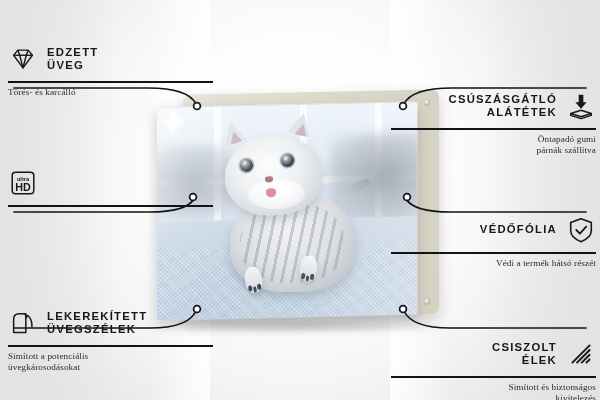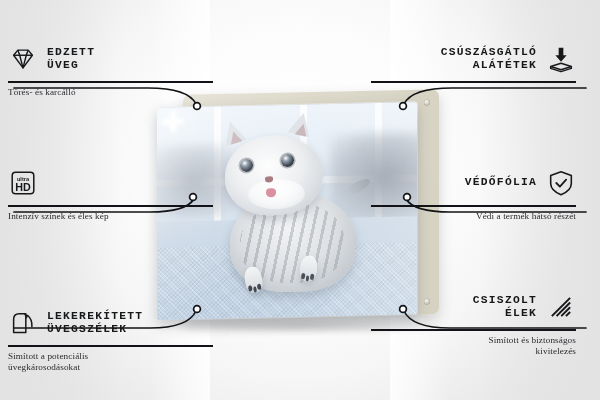--- a/index.html
+++ b/index.html
@@ -16,29 +16,29 @@
   
   .bg-streak{position:absolute;top:0;bottom:0;pointer-events:none;}
   .s1{left:0;width:120px;background:linear-gradient(90deg,#e3e3e4 0%,rgba(236,236,237,0) 100%);}
   .s2{right:0;width:120px;background:linear-gradient(270deg,#e3e3e4 0%,rgba(236,236,237,0) 100%);}
   .s3{left:150px;width:60px;background:linear-gradient(90deg,rgba(255,255,255,0) 0%,rgba(255,255,255,.85) 100%);}
   .s4{right:150px;width:60px;background:linear-gradient(270deg,rgba(255,255,255,0) 0%,rgba(255,255,255,.85) 100%);}
 
   
   .feature{position:absolute;width:205px;}
   .feature.left{left:8px;text-align:left;}
-  .feature.right{right:24px;text-align:right;}
+  .feature.right{right:4px;text-align:right;margin-top:47px;}
 
   .feat-head{
     display:flex;align-items:center;gap:9px;
     min-height:34px;
   }
   .feature.right .feat-head{flex-direction:row-reverse;}
   .feat-title{
-    font-family:Liberation Mono, monospace;
+    font-family:Liberation Sans, sans-serif;
     font-size:11.3px;line-height:13.4px;
     letter-spacing:1.25px;font-weight:700;color:#17181a;
     text-transform:uppercase;
     white-space:pre-line;
   }
   .feature.left .feat-title{text-align:left;}
   .feature.right .feat-title{text-align:right;}
   .rule{
     height:1.6px;background:#121316;margin-top:5px;width:100%;
   }
@@ -298,21 +298,20 @@
 
   <div class="feature left" style="top:166px;">
     <div class="feat-head">
       <svg class="icon" viewBox="0 0 32 32">
         <rect x="4.5" y="4.5" width="23" height="23" rx="3.5" fill="none" stroke="#17181a" stroke-width="1.6"></rect>
         <text x="16" y="14" font-family="Liberation Sans, sans-serif" font-size="6" font-weight="700" text-anchor="middle" fill="#17181a">ultra</text>
         <text x="16" y="24.5" font-family="Liberation Sans, sans-serif" font-size="11.5" font-weight="700" text-anchor="middle" fill="#17181a">HD</text>
       </svg>
     </div>
     <div class="rule"></div>
-    <div class="feat-sub">Intenzív színek és éles kép</div>
   </div>
 
   <div class="feature left" style="top:306px;">
     <div class="feat-head">
       <svg class="icon" viewBox="0 0 32 32">
         <path d="M6 26 L6 12 Q6 6 12 6 L19 6 L19 26 Z" fill="none" stroke="#17181a" stroke-width="1.6" stroke-linejoin="round"></path>
         <path d="M21 8 Q26 12 25.5 20" fill="none" stroke="#17181a" stroke-width="1.6" stroke-linecap="round"></path>
         <path d="M17 6.5 L21.5 7.5 L20 11.5 Z" fill="#17181a"></path>
       </svg>
       <div class="feat-title">LEKEREKÍTETT
@@ -329,20 +328,22 @@
         <g stroke="#17181a" stroke-width="1.6" fill="none" stroke-linejoin="round">
           <path d="M13.5 4 L18.5 4 L18.5 12 L22 12 L16 19 L10 12 L13.5 12 Z" fill="#17181a" stroke="none"></path>
           <path d="M16 20.5 L27 24 L16 27.5 L5 24 Z"></path>
           <path d="M5 24 L5 26 L16 29.5 L27 26 L27 24"></path>
         </g>
       </svg>
       <div class="feat-title">CSÚSZÁSGÁTLÓ
 ALÁTÉTEK</div>
     </div>
     <div class="rule"></div>
+    <div class="feat-sub">Öntapadó gumi
+párnák szállítva</div>
   </div>
 
   <div class="feature right" style="top:290px;">
     <div class="feat-head">
       <svg class="icon" viewBox="0 0 32 32">
         <g stroke="#17181a" stroke-width="2.1" stroke-linecap="square">
           <path d="M7 25 L25 7"></path>
           <path d="M12 25 L25 12"></path>
           <path d="M17 25 L25 17"></path>
           <path d="M22 25 L25 22"></path>

